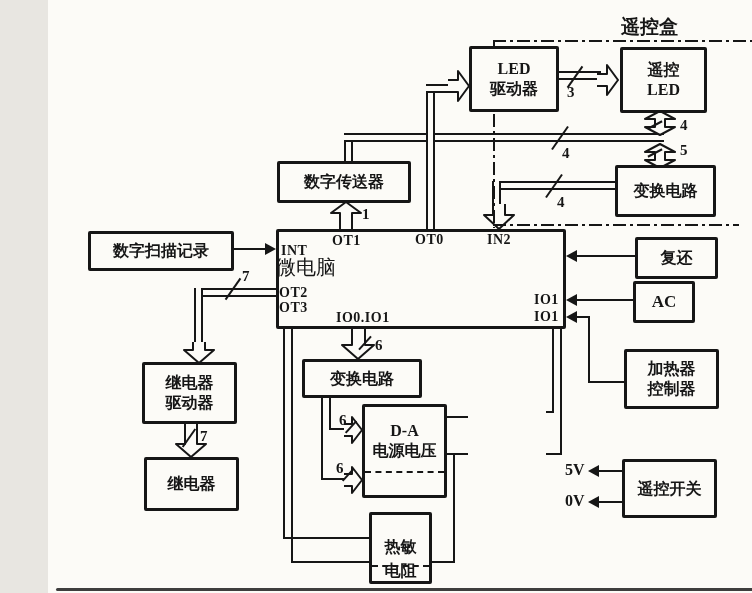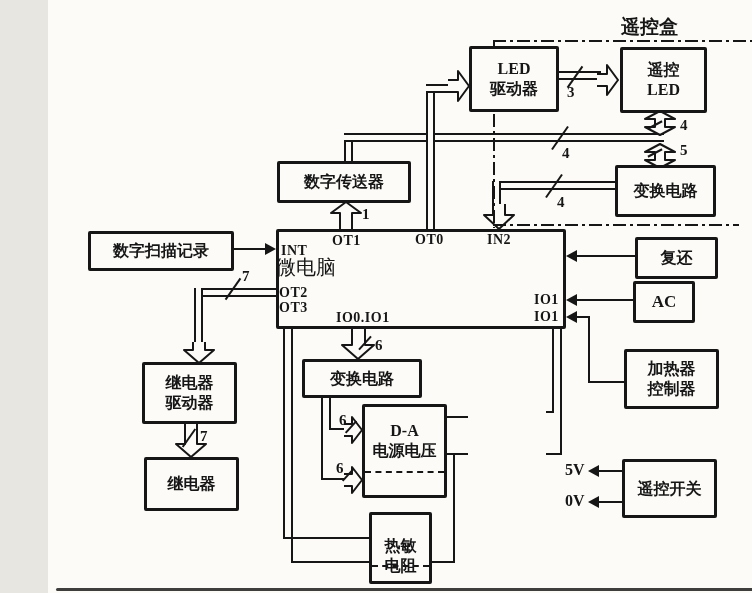--- a/index.html
+++ b/index.html
@@ -206,21 +206,21 @@
     <span class="sub">变换电路</span>
   </div>
 
   <div class="box" style="left:314px;top:404px;width:85px;height:94px;justify-content:flex-start;padding-top:14px;">
     <span class="sub">D-A</span>
     <span class="sub">电源电压</span>
     <div class="divider" style="top:64px;"></div>
   </div>
 
 
-  <div class="box" style="left:321px;top:512px;width:63px;height:72px;justify-content:center;padding-top:15px;">
+  <div class="box" style="left:321px;top:512px;width:63px;height:72px;justify-content:space-between;padding-top:22px;">
     <span class="sub">热敏</span>
     <span class="sub">电阻</span>
     <div class="divider" style="top:50px;"></div>
   </div>
 
   <div class="box" style="left:574px;top:459px;width:95px;height:59px;">
     <span class="sub">遥控开关</span>
   </div>
 
   <div class="num" style="left:314px;top:206px;">1</div>

